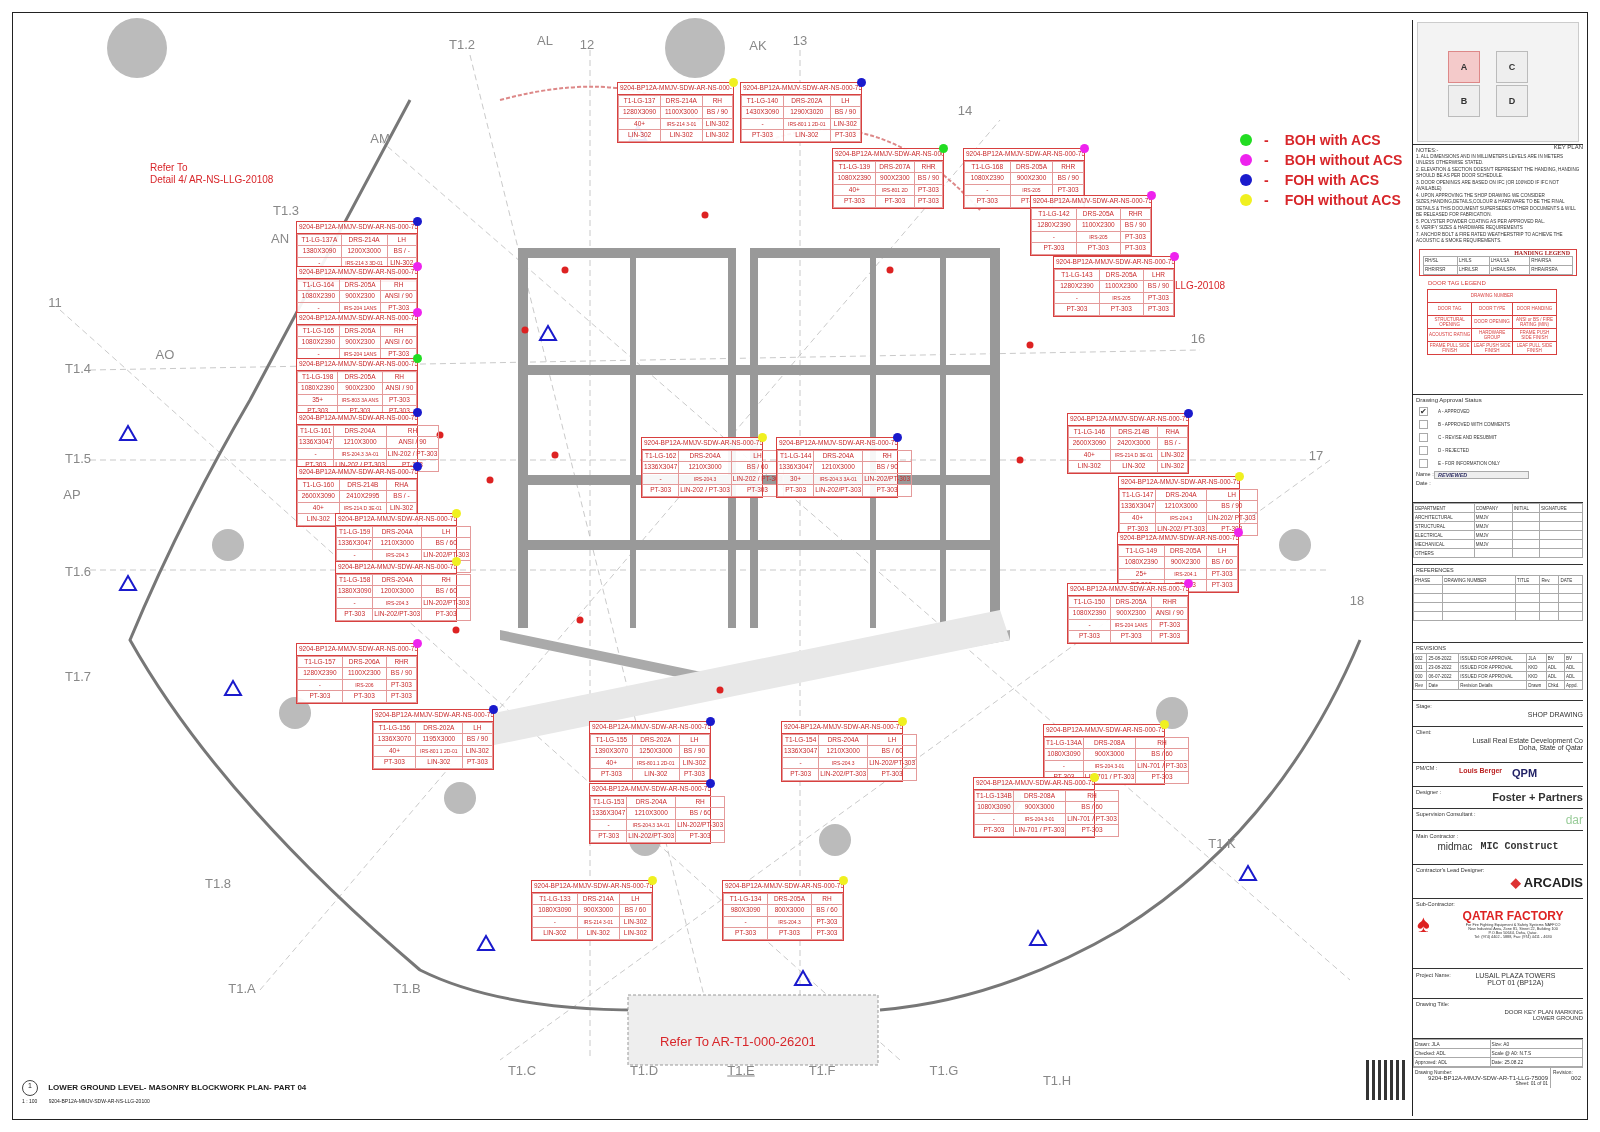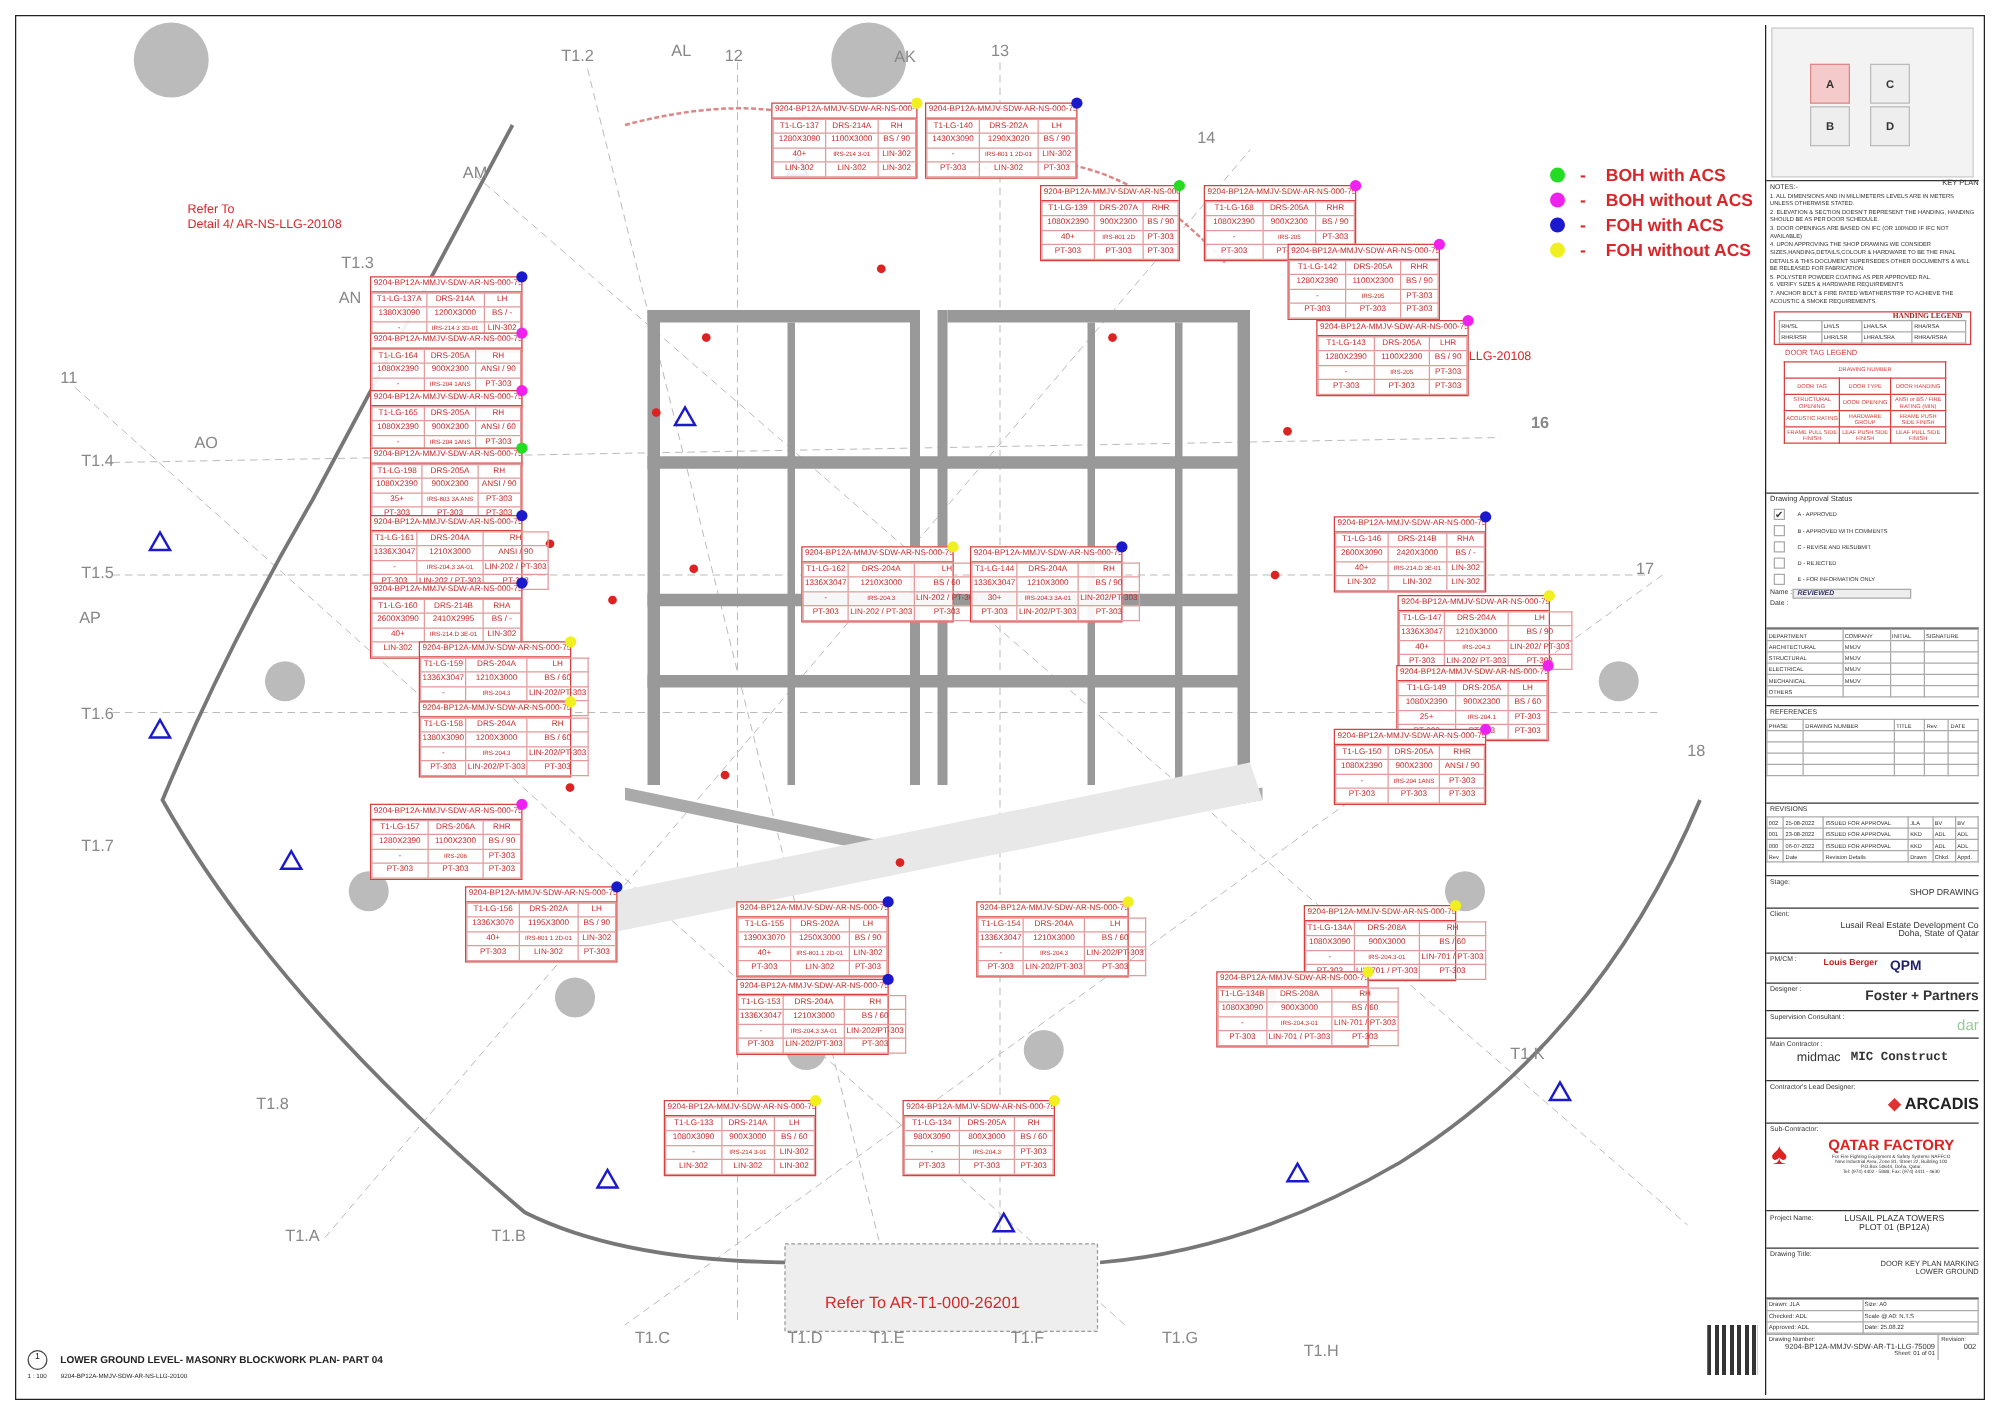--- a/index.html
+++ b/index.html
@@ -119,44 +119,44 @@
     <path d="M1030 945 l8 -14 l8 14 z"></path>
       <path d="M1240 880 l8 -14 l8 14 z"></path>
       <path d="M795 985 l8 -14 l8 14 z"></path>
   </g>
 </svg>
 
 <div id="grid-layer">
     <div class="grid-bubble" style="left: 462px; top: 44px;">T1.2</div>
     <div class="grid-bubble" style="left: 545px; top: 40px;">AL</div>
     <div class="grid-bubble" style="left: 587px; top: 44px;">12</div>
-    <div class="grid-bubble" style="left: 724px; top: 45px;">AK</div>
+    <div class="grid-bubble" style="left: 758px; top: 45px;">AK</div>
     <div class="grid-bubble" style="left: 800px; top: 40px;">13</div>
     <div class="grid-bubble" style="left: 965px; top: 110px;">14</div>
     <div class="grid-bubble" style="left: 380px; top: 138px;">AM</div>
     <div class="grid-bubble" style="left: 286px; top: 210px;">T1.3</div>
     <div class="grid-bubble" style="left: 280px; top: 238px;">AN</div>
     <div class="grid-bubble" style="left: 55px; top: 302px;">11</div>
     <div class="grid-bubble" style="left: 1095px; top: 240px;">15</div>
-    <div class="grid-bubble" style="left: 1232px; top: 338px; font-weight: bold;">16</div>
+    <div class="grid-bubble" style="left: 1198px; top: 338px;">16</div>
     <div class="grid-bubble" style="left: 165px; top: 354px;">AO</div>
     <div class="grid-bubble" style="left: 78px; top: 368px;">T1.4</div>
     <div class="grid-bubble" style="left: 1316px; top: 455px;">17</div>
     <div class="grid-bubble" style="left: 78px; top: 458px;">T1.5</div>
     <div class="grid-bubble" style="left: 72px; top: 494px;">AP</div>
     <div class="grid-bubble" style="left: 78px; top: 571px;">T1.6</div>
     <div class="grid-bubble" style="left: 1357px; top: 600px;">18</div>
     <div class="grid-bubble" style="left: 78px; top: 676px;">T1.7</div>
     <div class="grid-bubble" style="left: 1222px; top: 843px;">T1.K</div>
     <div class="grid-bubble" style="left: 218px; top: 883px;">T1.8</div>
     <div class="grid-bubble" style="left: 242px; top: 988px;">T1.A</div>
     <div class="grid-bubble" style="left: 407px; top: 988px;">T1.B</div>
     <div class="grid-bubble" style="left: 522px; top: 1070px;">T1.C</div>
     <div class="grid-bubble" style="left: 644px; top: 1070px;">T1.D</div>
-    <div class="grid-bubble" style="left: 710px; top: 1070px;">T1.E</div>
+    <div class="grid-bubble" style="left: 741px; top: 1070px; text-decoration: underline;">T1.E</div>
     <div class="grid-bubble" style="left: 822px; top: 1070px;">T1.F</div>
     <div class="grid-bubble" style="left: 944px; top: 1070px;">T1.G</div>
     <div class="grid-bubble" style="left: 1057px; top: 1080px;">T1.H</div>
   </div>
 
 <div class="legend">
   <div class="row">
       <span class="ld" style="background:#22dd22"></span>
       <span class="dash">-</span>
       <span>BOH with ACS</span>

